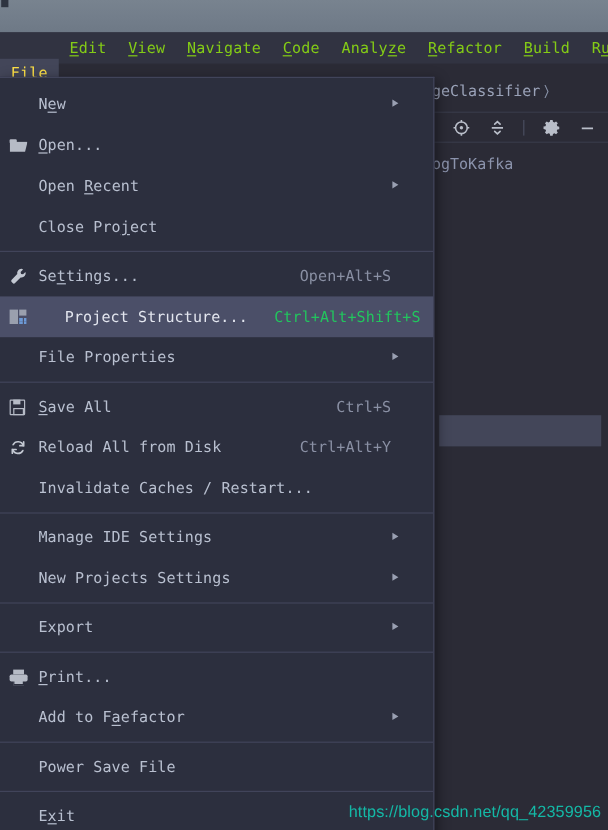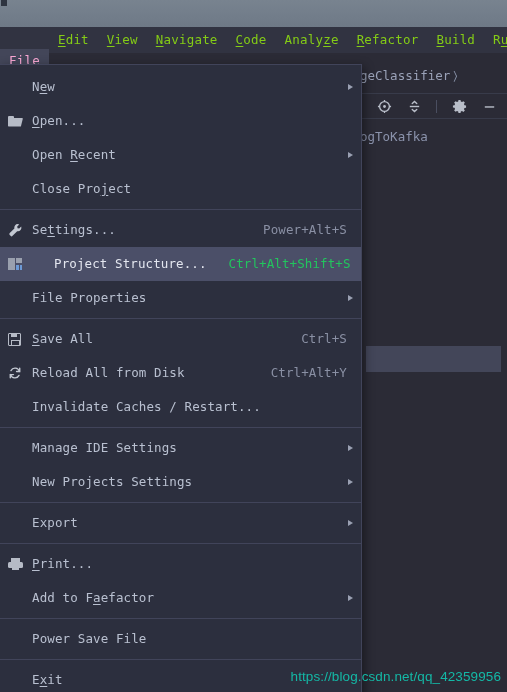--- a/index.html
+++ b/index.html
@@ -45,21 +45,21 @@
   }
   .menubar-item {
     font-size: 12.5px;
     color: #84cc16;
     padding: 4px 9px 5px 9px;
     line-height: 16px;
     letter-spacing: 0.2px;
   }
   .menubar-item.selected {
     background: #434659;
-    color: #f9a8d4;
+    color: #fde047;
     margin-top: 43px;
   }
   .mn { text-decoration: underline; text-underline-offset: 2px; }
 
   
   .bg-breadcrumb {
     position: absolute;
     left: 360px; top: 68px;
     font-size: 12.5px;
     color: #9aa2b8;
@@ -124,21 +124,21 @@
     box-shadow: 2px 3px 10px rgba(0,0,0,0.45);
     padding: 5px 0 5px 0;
   }
 
   .menu-item {
     position: relative;
     height: 34px;
     display: flex;
     align-items: center;
     padding-left: 8px;
-    padding-right: 8px;
+    padding-right: 29px;
     font-size: 12.5px;
     color: #b9c0d0;
     line-height: 16px;
     white-space: nowrap;
   }
   .menu-item.highlight {
     background: #4b4f68;
     color: #e3e6ef;
     gap: 22px;
   }
@@ -356,21 +356,21 @@
         <span class="mi-label"><span>Close Pro</span><span class="mn">j</span><span>ect</span></span>
       </div>
       <div class="menu-sep"></div>
       <div class="menu-item">
         <span class="mi-icon">
           <svg width="14" height="14" viewBox="0 0 16 16" fill="#c3c8d2">
             <path d="M11.2 1.2a4 4 0 0 0-3.9 5l-5.3 5.3a1.6 1.6 0 0 0 0 2.3l.9.9a1.6 1.6 0 0 0 2.3 0l5.3-5.3a4 4 0 0 0 4.6-5.3l-2.3 2.3-1.9-.4-.4-1.9 2.3-2.3a4 4 0 0 0-1.6-.6z"></path>
           </svg>
         </span>
         <span class="mi-label"><span>Se</span><span class="mn">t</span><span>tings...</span></span>
-        <span class="mi-shortcut">Power+Alt+S</span>
+        <span class="mi-shortcut">Open+Alt+S</span>
       </div>
       <div class="menu-item highlight">
         <span class="mi-icon">
           <span class="ico-module">
             <span class="m1"></span>
             <span class="m2"></span>
             <span class="m3"></span>
             <span class="m4"></span>
             <span class="m5"></span>
             <span class="m6"></span>

